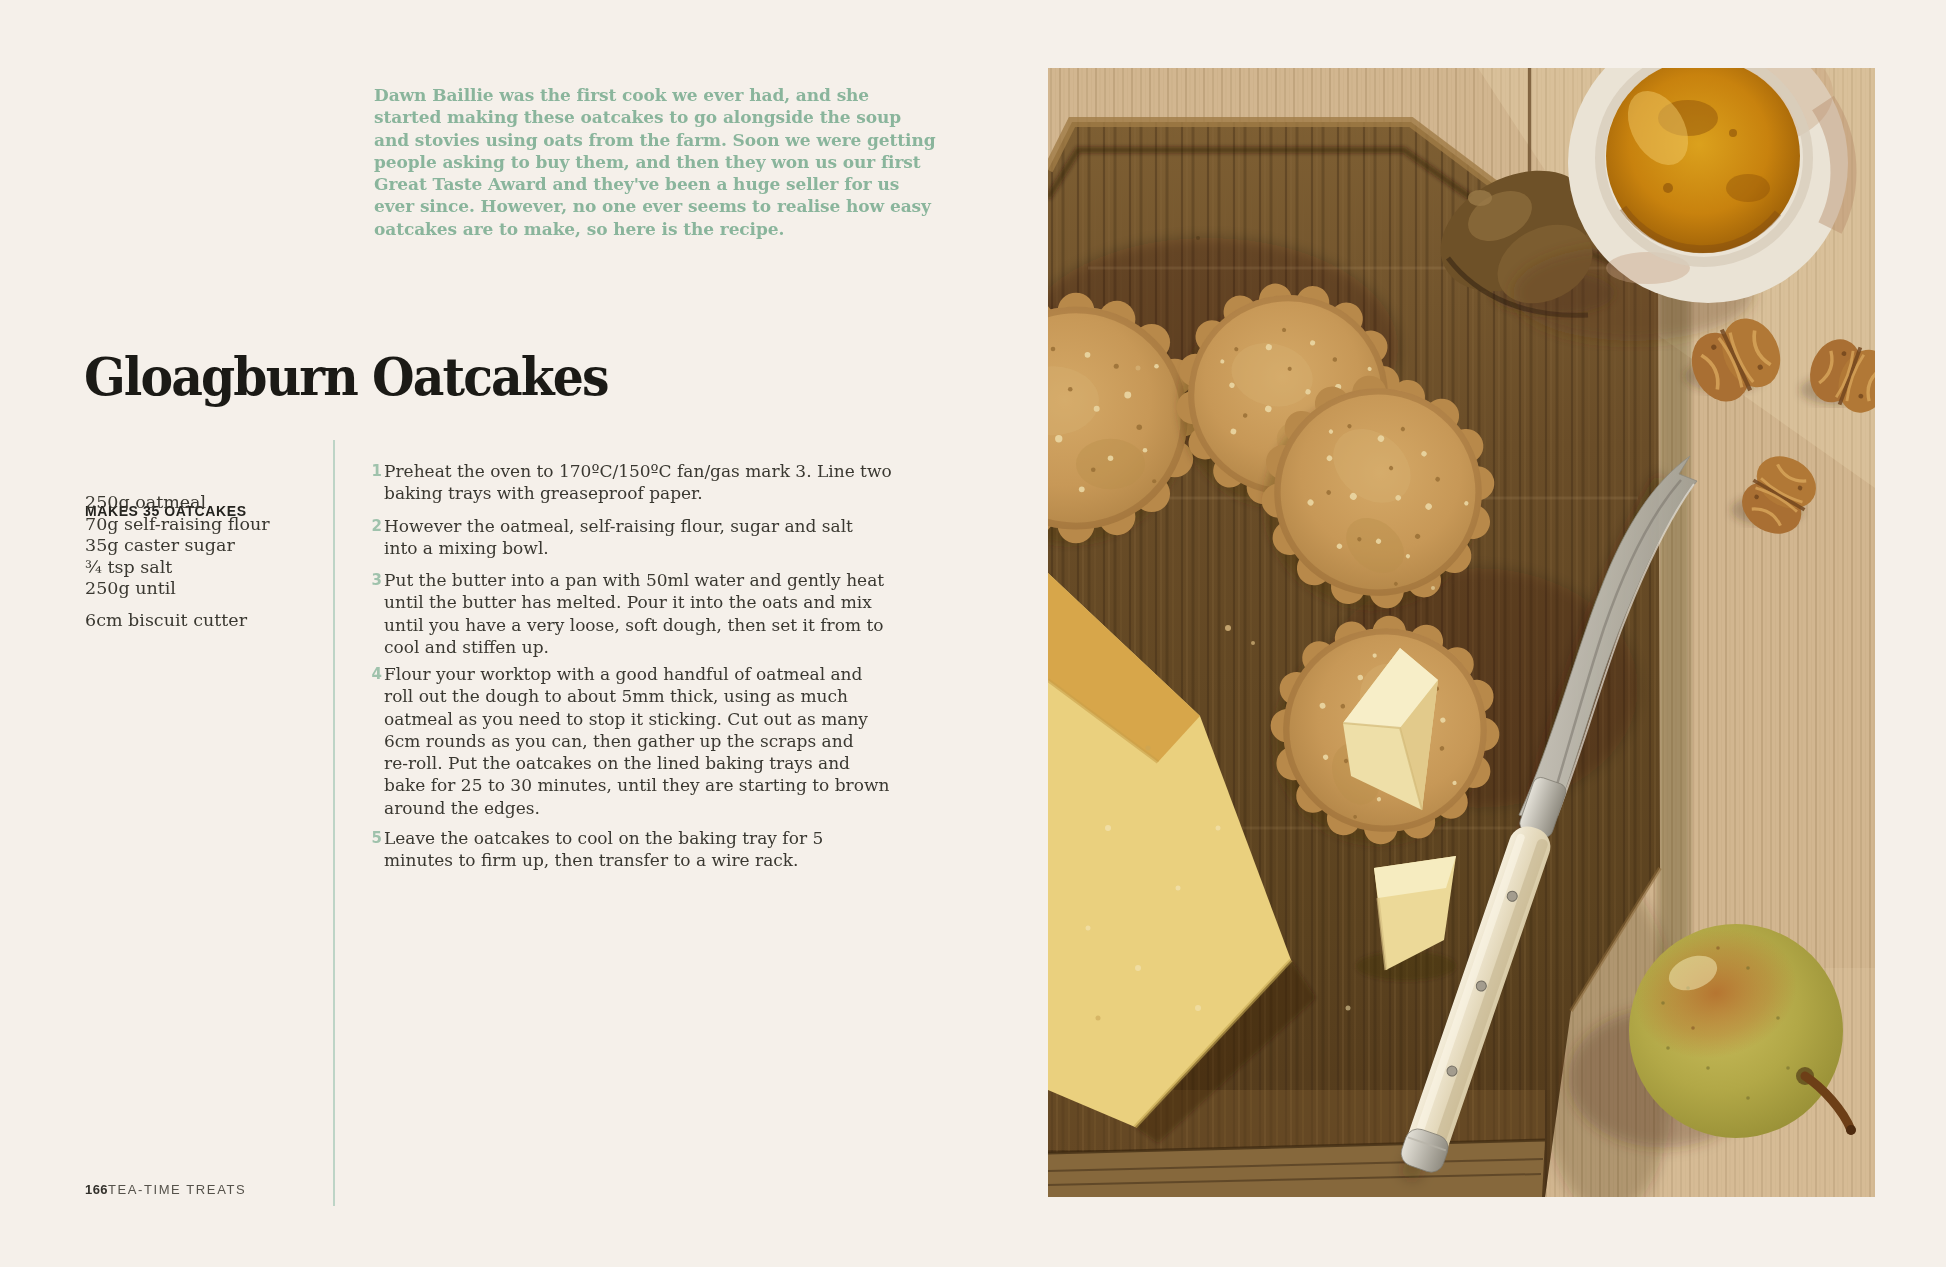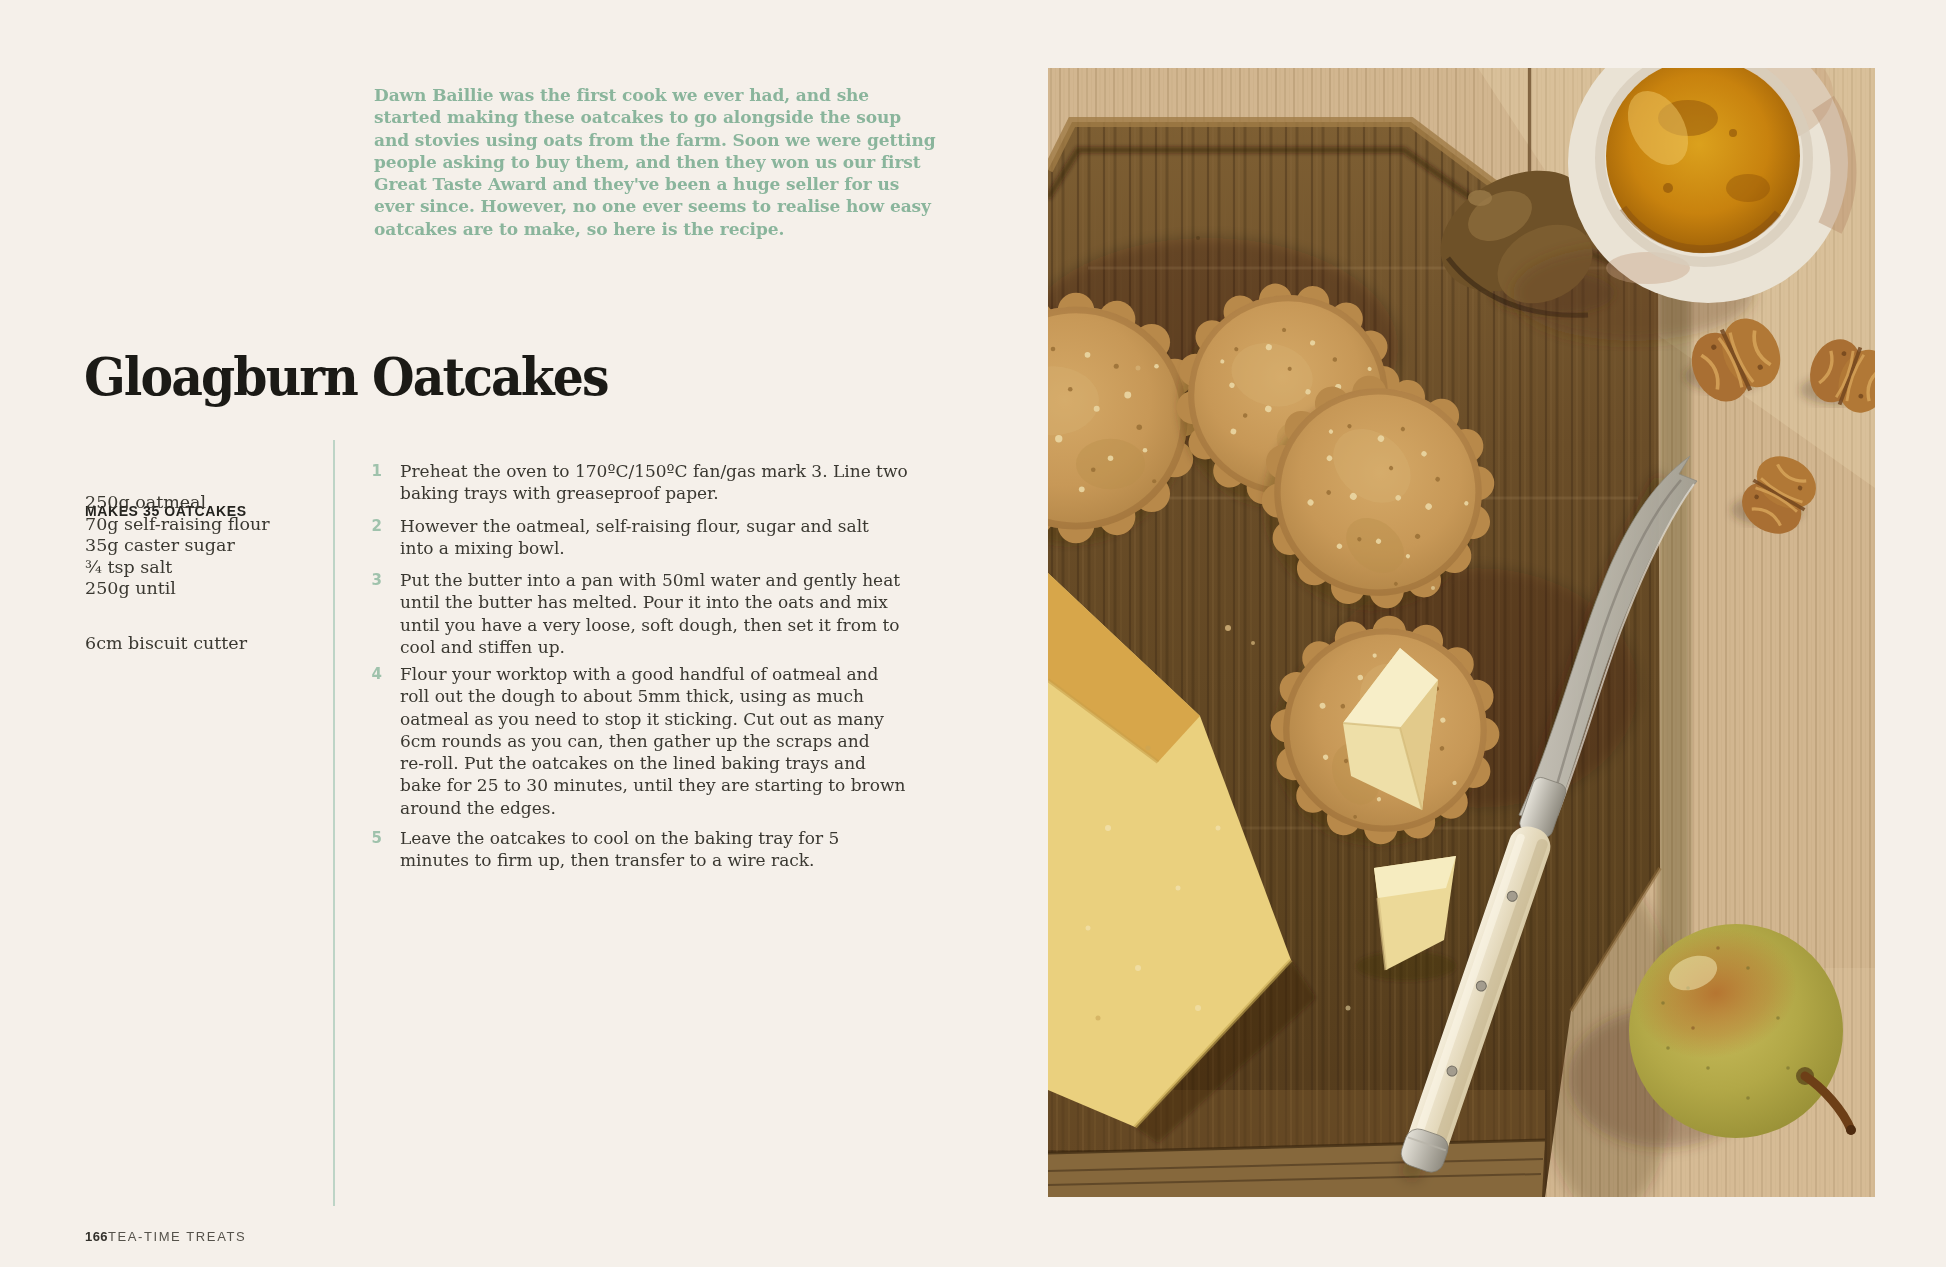--- a/index.html
+++ b/index.html
@@ -20,37 +20,37 @@
   .makes{
     position:absolute;left:85px;top:462px;
     font:700 14px/1 "Liberation Sans",sans-serif;letter-spacing:.6px;color:#23221e;margin-top:42px;
   }
   .ingredients{
     position:absolute;left:85px;top:492px;
     font:400 17.5px/21.6px "DejaVu Serif",serif;color:#3a3831;white-space:pre;
   }
   .equipment{
     position:absolute;left:85px;top:610px;
-    font:400 17.5px/21.6px "DejaVu Serif",serif;color:#3a3831;white-space:pre;margin-top:23px;
+    font:400 17.5px/21.6px "DejaVu Serif",serif;color:#3a3831;white-space:pre;
   }
   .divider{
     position:absolute;left:333px;top:440px;width:2px;height:766px;background:#bdd4c6;
   }
   .step{position:absolute;left:366px;display:flex;align-items:flex-start;}
   .step-num{
     flex:none;width:16px;text-align:right;
     font:700 15px/22.5px "DejaVu Sans",sans-serif;color:#9fc2ac;
   }
   .step-text{
-    margin-left:18px;font:400 17px/22.3px "DejaVu Serif",serif;
+    margin-left:2px;font:400 17px/22.3px "DejaVu Serif",serif;
     color:#3a3831;white-space:pre;
   }
   #step-1{top:460px}#step-2{top:515px}#step-3{top:569px}#step-4{top:663px}#step-5{top:827px}
   .footer{
-    position:absolute;left:85px;top:1229px;display:flex;align-items:baseline;
+    position:absolute;left:85px;top:1182px;display:flex;align-items:baseline;
     font-family:"Liberation Sans",sans-serif;
   }
   .footer-num{font-weight:700;font-size:13px;color:#33312c;letter-spacing:.4px;}
   .footer-section{font-size:13px;letter-spacing:1.6px;color:#55524b;}
   .photo{
     position:absolute;left:1048px;top:68px;width:827px;height:1129px;overflow:hidden;
   }
   .photo svg{display:block;}
 </style>
 </head>

